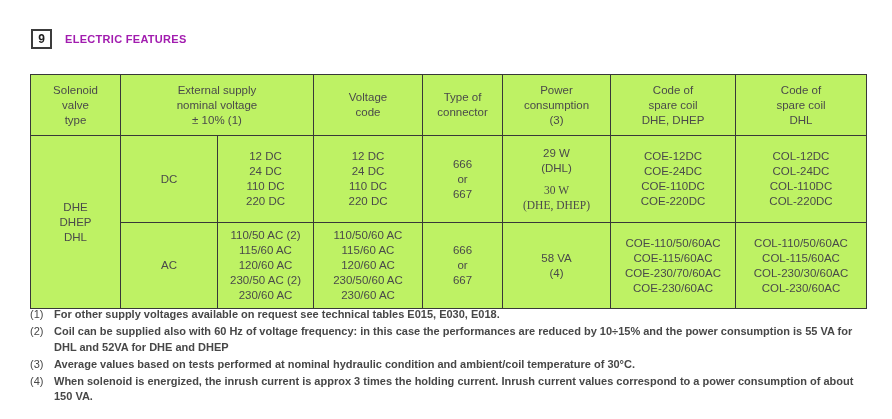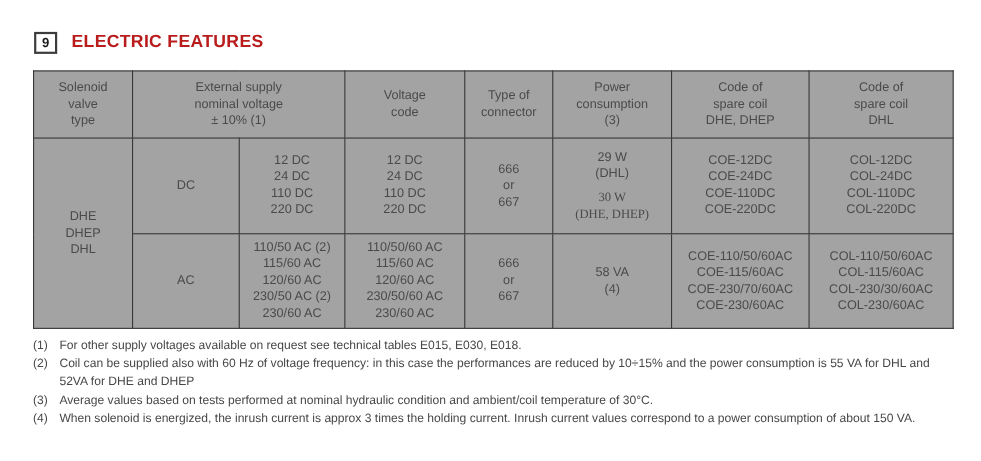--- a/index.html
+++ b/index.html
@@ -12,46 +12,46 @@
   }
   .page { position: relative; width: 892px; height: 419px; background: #fff; overflow: hidden; }
 
   
   .section-header { position: absolute; top: 29px; left: 31px; display: flex; align-items: center; gap: 13px; }
   .num-box {
     display: inline-flex; align-items: center; justify-content: center;
     width: 21px; height: 20px; border: 2px solid #3c3c3c;
     font-weight: bold; font-size: 12px; color: #1e1e1e; background: #fff;
   }
-  .section-title { font-weight: bold; font-size: 16px; color: #b91c1c; letter-spacing: 0.3px; }
+  .section-title { font-weight: bold; font-size: 11px; color: #a21caf; letter-spacing: 0.3px; }
 
   
   table.features {
-    position: absolute; top: 64px; left: 30px;
+    position: absolute; top: 74px; left: 30px;
     width: 836px; border-collapse: collapse; table-layout: fixed;
-    background: #a3a3a3;
+    background: #bef264;
   }
   table.features td, table.features th {
     border: 1px solid #383838;
     text-align: center; vertical-align: middle;
     font-size: 11.5px; font-weight: normal;
     line-height: 15px; padding: 2px 2px; color: #4a4a4a;
   }
   tr.hdr-row { height: 61px; }
   tr.dc-row  { height: 87px; }
   tr.ac-row  { height: 86px; }
   .b { font-weight: bold; color: #1f1f1f; }
   .ml { white-space: pre-line; }
   .pwr-group + .pwr-group { margin-top: 7px; font-family: Liberation Serif, serif; }
 
   
   .footnotes { position: absolute; top: 307px; left: 30px; width: 840px; font-size: 11px; color: #474747; }
   .footnote { display: flex; line-height: 15.5px; margin-bottom: 1.5px; }
   .fn-marker { flex: 0 0 24px; }
-  .fn-text { flex: 1; }
+  .fn-text { flex: 1; font-weight: bold; }
 </style>
 </head>
 <body>
 
 <div class="page">
 
   <div class="section-header">
     <span class="num-box">9</span>
     <span class="section-title">ELECTRIC FEATURES</span>
   </div>

